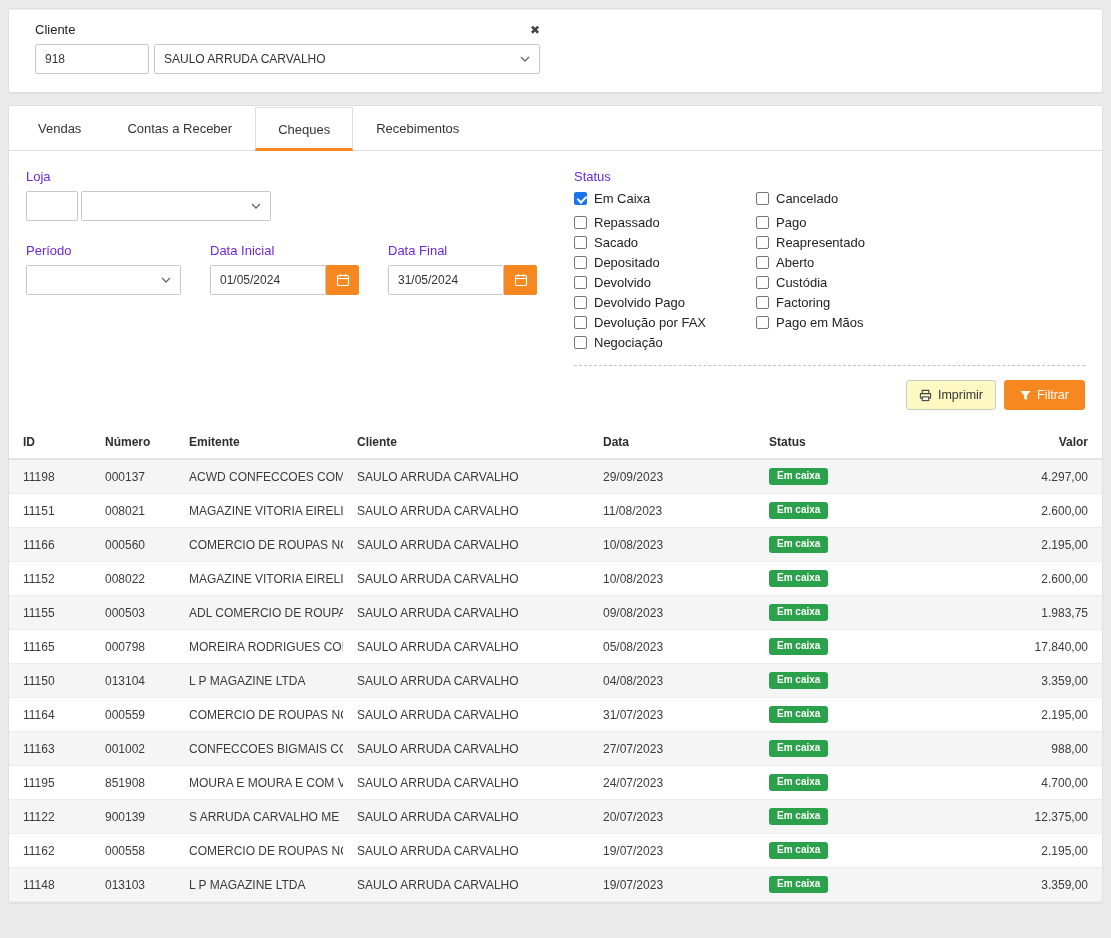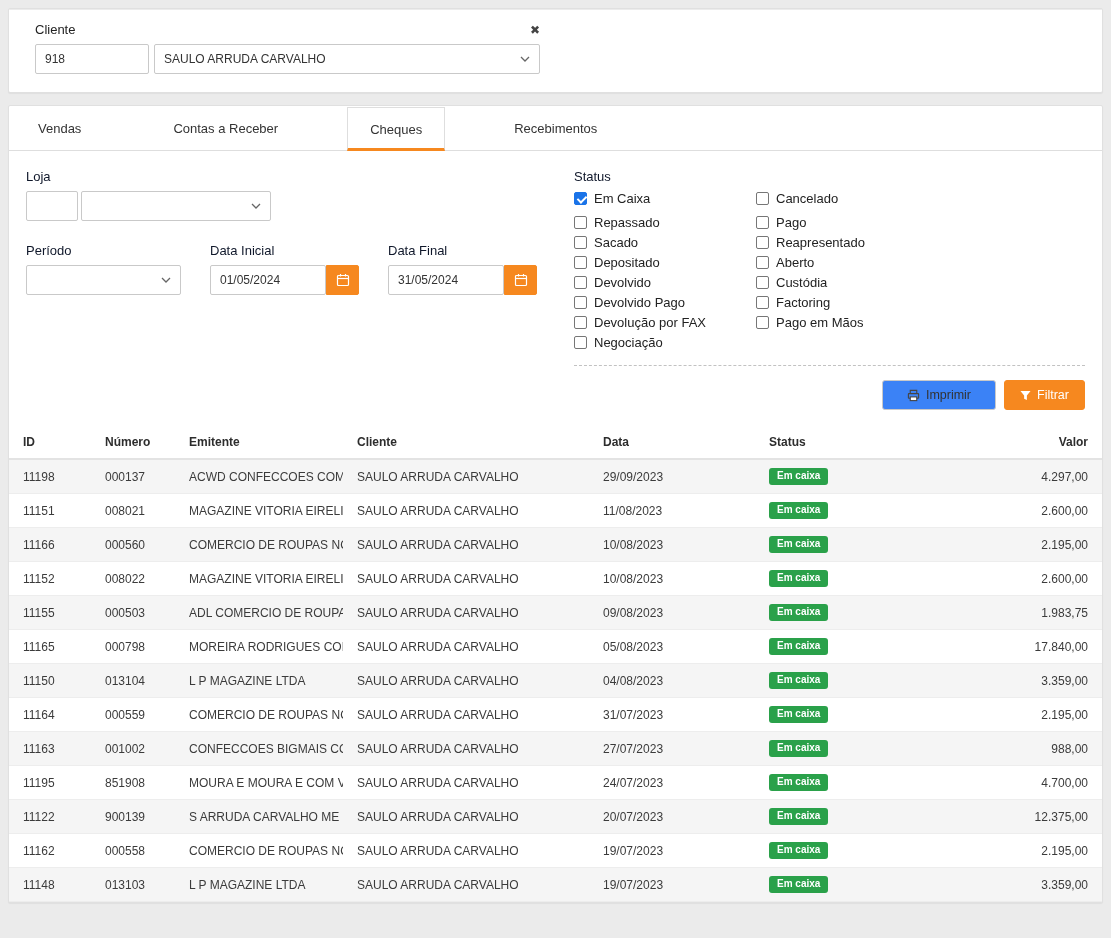--- a/index.html
+++ b/index.html
@@ -45,35 +45,35 @@
     font-family:"Liberation Sans","DejaVu Sans",sans-serif;
   }
   .client-code{width:114px;}
   .select{
     height:30px;border:1px solid #c9c9c9;border-radius:2px;background:#fff;
     display:flex;align-items:center;justify-content:space-between;
     padding:0 9px;font-size:12px;color:#333;cursor:pointer;
   }
   .client-select{width:386px;}
   
-  .tab-bar{display:flex;align-items:flex-end;border-bottom:1px solid #dedede;padding-left:6px;gap:46px;}
+  .tab-bar{display:flex;align-items:flex-end;border-bottom:1px solid #dedede;padding-left:6px;}
   .tab{
     font-family:inherit;font-size:13px;color:#333;background:transparent;
     border:1px solid transparent;border-bottom:none;
     padding:14px 22px;cursor:pointer;
   }
   .tab.active{
     background:#fff;border-color:#dedede;
     border-bottom:3px solid var(--accent);
     padding-bottom:11px;margin-bottom:-1px;
   }
   
   .filter-section{display:flex;padding:18px 17px 0 17px;}
   .filter-left{flex:0 0 548px;}
-  .form-label{display:block;font-size:13px;color:#0f172a;margin-bottom:7px;}
+  .form-label{display:block;font-size:13px;color:#6d28d9;margin-bottom:7px;}
   .loja-row{display:flex;gap:3px;margin-bottom:22px;}
   .loja-code{width:52px;}
   .loja-select{width:190px;}
   .second-row{display:flex;gap:29px;}
   .periodo-select{width:155px;}
   .input-group{display:flex;}
   .date-input{width:116px;border-right:none;border-radius:2px 0 0 2px;}
   .cal-btn{
     width:33px;height:30px;background:var(--accent);border:1px solid var(--accent);
     border-radius:0 2px 2px 0;display:flex;align-items:center;justify-content:center;cursor:pointer;
@@ -98,21 +98,21 @@
     content:'';position:absolute;left:3.5px;top:0.5px;width:4px;height:7px;
     border:solid #fff;border-width:0 2px 2px 0;transform:rotate(45deg);
   }
   
   .actions-row{display:flex;justify-content:flex-end;gap:8px;padding:14px 17px 10px;}
   .btn{
     height:30px;border-radius:3px;font-size:12.5px;cursor:pointer;
     display:inline-flex;align-items:center;gap:6px;
     font-family:inherit;
   }
-  .btn-light{background:#3b82f6;border:1px solid #c9c9c9;color:#333;padding:0 24px;}
+  .btn-light{background:#fef9c3;border:1px solid #c9c9c9;color:#333;padding:0 12px;}
   .btn-accent{background:var(--accent);border:1px solid var(--accent);color:#fff;padding:0 15px;}
   
   table{width:100%;border-collapse:collapse;table-layout:fixed;margin-top:6px;}
   th{
     font-size:12px;font-weight:700;color:#2d2d2d;text-align:left;
     padding:9px 14px;border-bottom:2px solid #e3e3e3;white-space:nowrap;
   }
   td{
     font-size:12px;color:#3b3b3b;padding:8px 14px;
     border-bottom:1px solid #ededed;white-space:nowrap;overflow:hidden;

